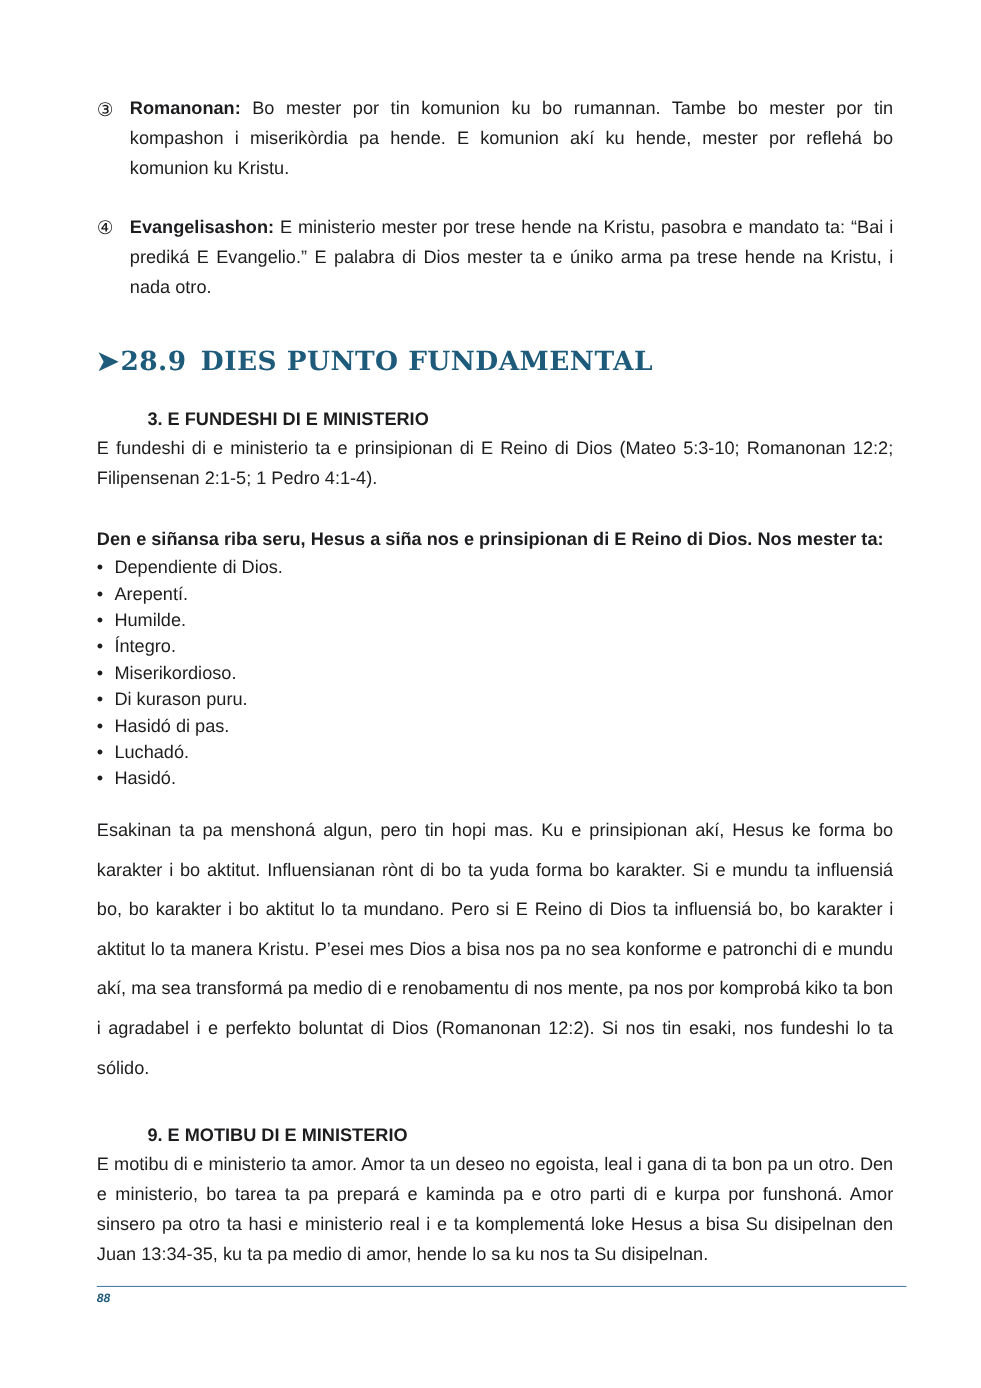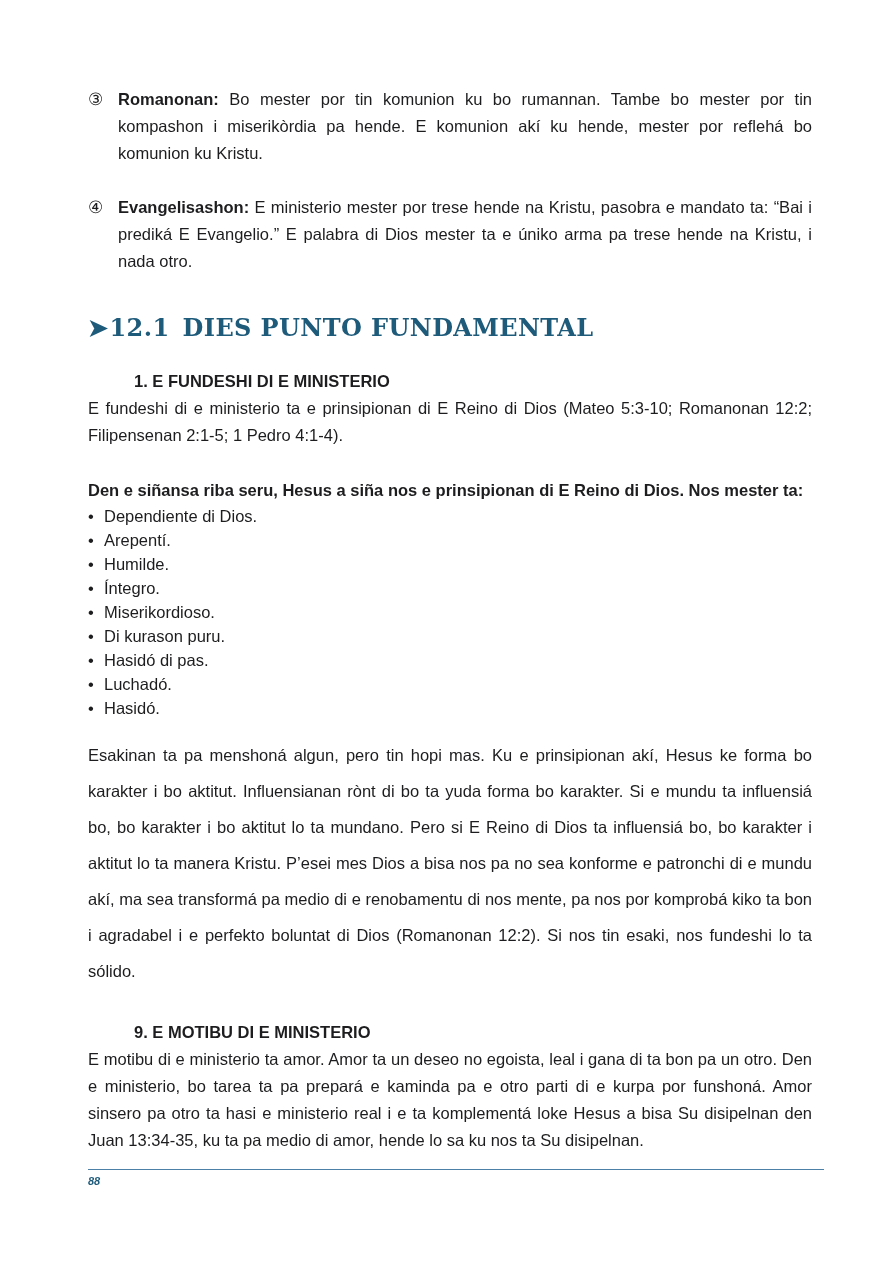--- a/index.html
+++ b/index.html
@@ -100,25 +100,25 @@
     <span class="marker">③</span>
     <p><strong>Romanonan:</strong> <span>Bo mester por tin komunion ku bo rumannan. Tambe bo mester por tin kompashon i miserikòrdia pa hende. E komunion akí ku hende, mester por reflehá bo komunion ku Kristu.</span></p>
   </div>
 
   <div class="num-item">
     <span class="marker">④</span>
     <p><strong>Evangelisashon:</strong> <span>E ministerio mester por trese hende na Kristu, pasobra e mandato ta: “Bai i prediká E Evangelio.” E palabra di Dios mester ta e úniko arma pa trese hende na Kristu, i nada otro.</span></p>
   </div>
 
   <h1 class="section-heading">
-    <span class="arrow">➤</span><span class="sec-num">12.1</span><span>DIES PUNTO FUNDAMENTAL</span>
+    <span class="arrow">➤</span><span class="sec-num">28.9</span><span>DIES PUNTO FUNDAMENTAL</span>
   </h1>
 
 
-  <h2 class="sub-heading">1. E FUNDESHI DI E MINISTERIO</h2>
+  <h2 class="sub-heading">3. E FUNDESHI DI E MINISTERIO</h2>
   <p class="body-text no-gap">E fundeshi di e ministerio ta e prinsipionan di E Reino di Dios (Mateo 5:3-10; Romanonan 12:2; Filipensenan 2:1-5; 1 Pedro 4:1-4).</p>
 
   <p class="body-text bold">Den e siñansa riba seru, Hesus a siña nos e prinsipionan di E Reino di Dios. Nos mester ta:</p>
 
   <ul class="bullet-list">
     <li>
         <span class="bullet">•</span>
         <span>Dependiente di Dios.</span>
       </li>
     <li>

